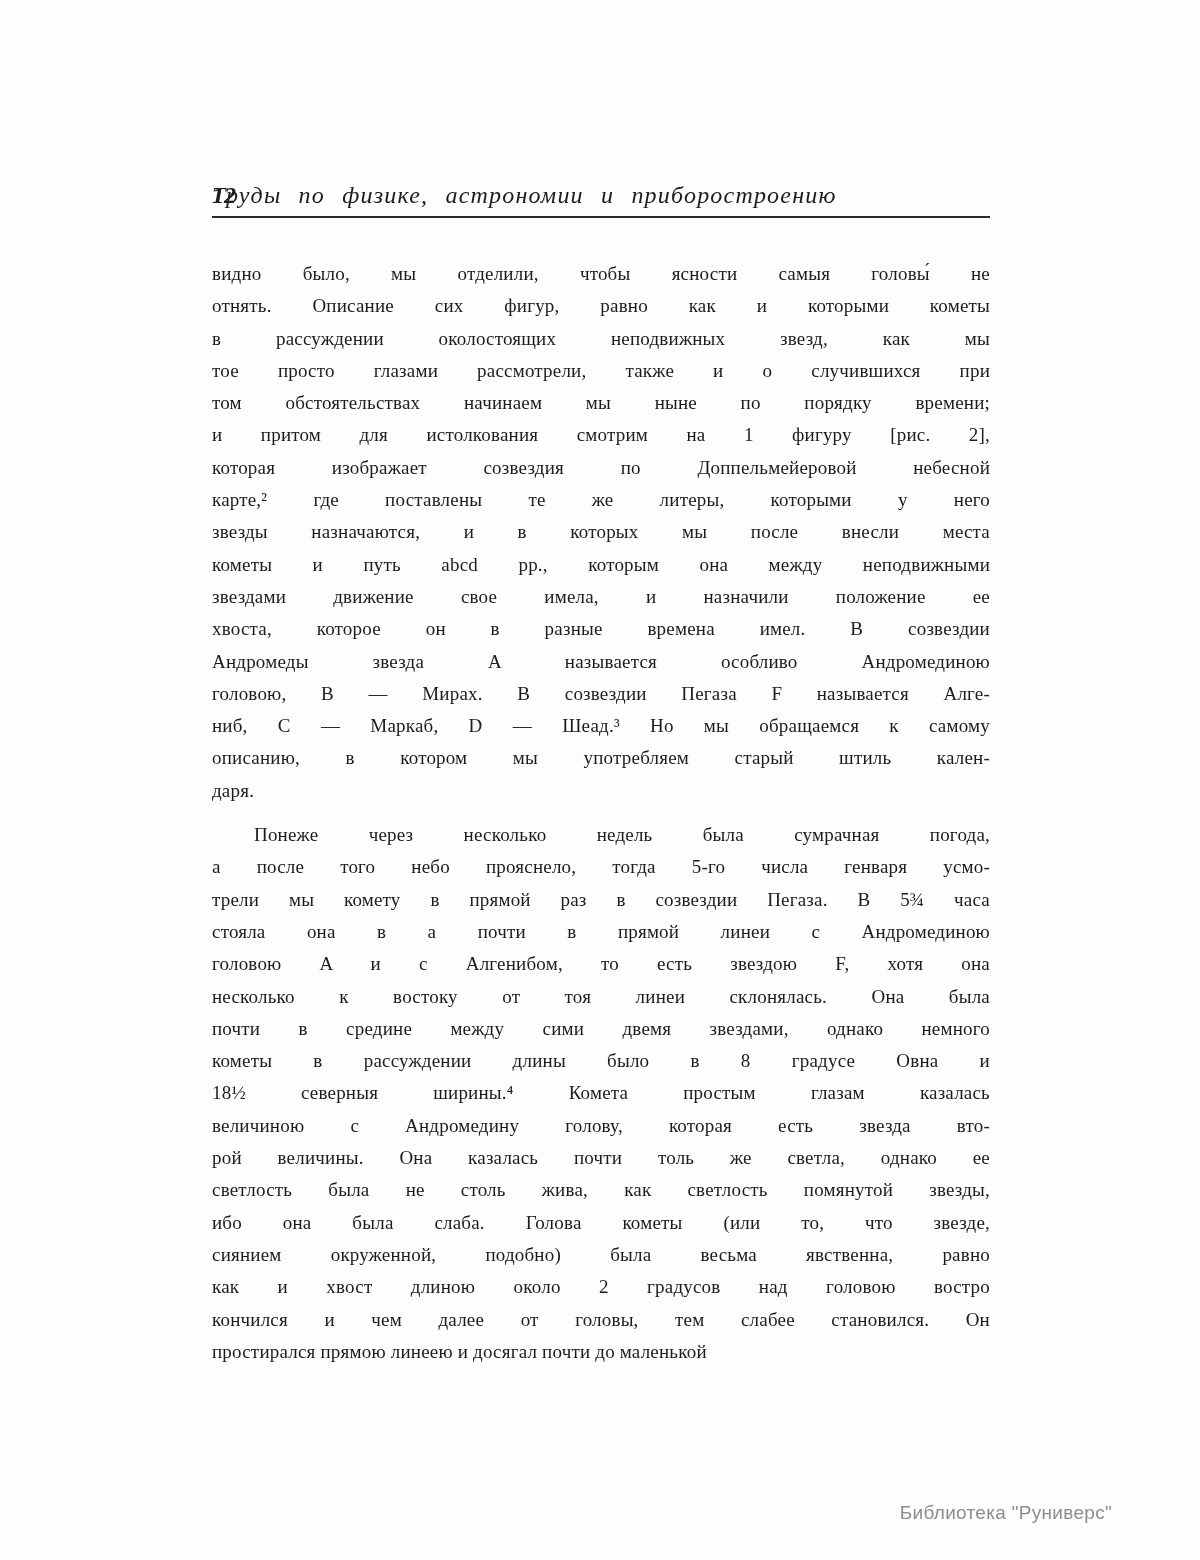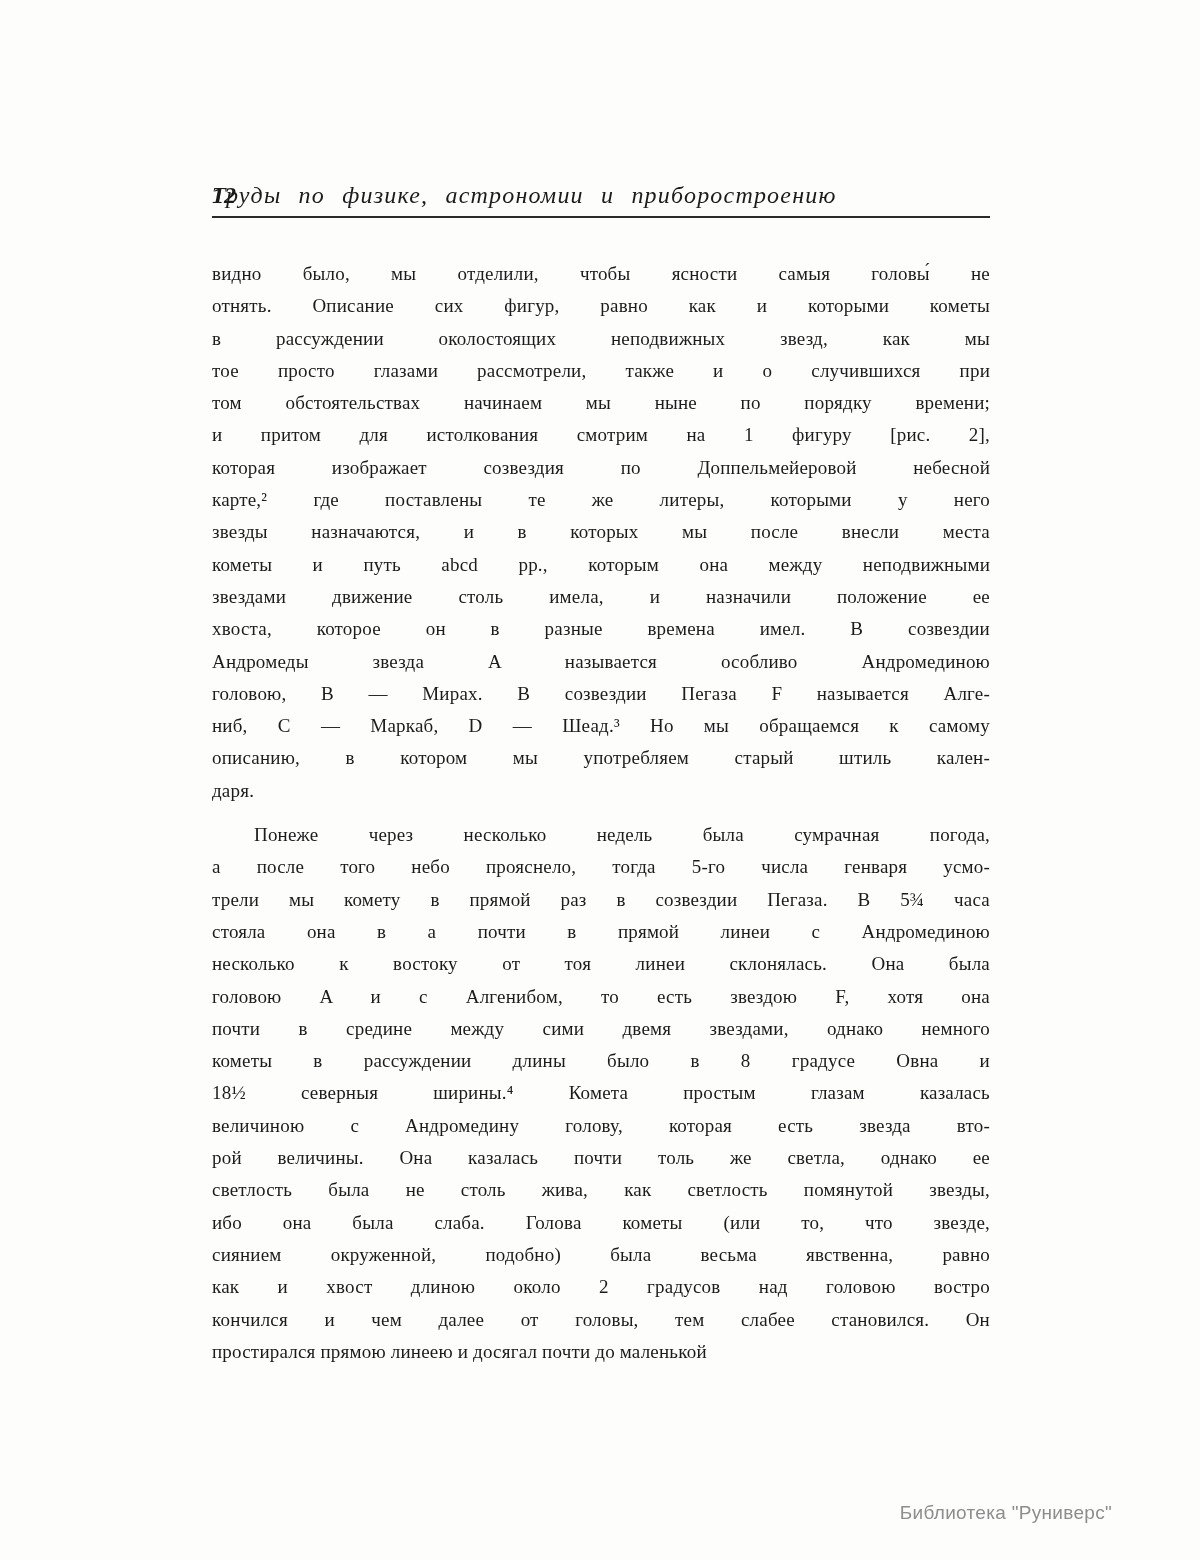--- a/index.html
+++ b/index.html
@@ -93,36 +93,36 @@
         <div class="line">видно было, мы отделили, чтобы ясности самыя головы́ не</div>
         <div class="line">отнять. Описание сих фигур, равно как и которыми кометы</div>
         <div class="line">в рассуждении околостоящих неподвижных звезд, как мы</div>
         <div class="line">тое просто глазами рассмотрели, также и о случившихся при</div>
         <div class="line">том обстоятельствах начинаем мы ныне по порядку времени;</div>
         <div class="line">и притом для истолкования смотрим на 1 фигуру [рис. 2],</div>
         <div class="line">которая изображает созвездия по Доппельмейеровой небесной</div>
         <div class="line">карте,² где поставлены те же литеры, которыми у него</div>
         <div class="line">звезды назначаются, и в которых мы после внесли места</div>
         <div class="line">кометы и путь abcd рр., которым она между неподвижными</div>
-        <div class="line">звездами движение столь имела, и назначили положение ее</div>
+        <div class="line">звездами движение свое имела, и назначили положение ее</div>
         <div class="line">хвоста, которое он в разные времена имел. В созвездии</div>
         <div class="line">Андромеды звезда A называется особливо Андромединою</div>
         <div class="line">головою, B — Мирах. В созвездии Пегаза F называется Алге-</div>
         <div class="line">ниб, C — Маркаб, D — Шеад.³ Но мы обращаемся к самому</div>
         <div class="line">описанию, в котором мы употребляем старый штиль кален-</div>
         <div class="line last">даря.</div>
       </div>
 
       <div class="paragraph">
         <div class="line indent">Понеже через несколько недель была сумрачная погода,</div>
         <div class="line">а после того небо прояснело, тогда 5-го числа генваря усмо-</div>
         <div class="line">трели мы комету в прямой раз в созвездии Пегаза. В 5¾ часа</div>
         <div class="line">стояла она в a почти в прямой линеи с Андромединою</div>
+        <div class="line">головою A и с Алгенибом, то есть звездою F, хотя она</div>
         <div class="line">несколько к востоку от тоя линеи склонялась. Она была</div>
-        <div class="line">головою A и с Алгенибом, то есть звездою F, хотя она</div>
         <div class="line">почти в средине между сими двемя звездами, однако немного</div>
         <div class="line">кометы в рассуждении длины было в 8 градусе Овна и</div>
         <div class="line">18½ северныя ширины.⁴ Комета простым глазам казалась</div>
         <div class="line">величиною с Андромедину голову, которая есть звезда вто-</div>
         <div class="line">рой величины. Она казалась почти толь же светла, однако ее</div>
         <div class="line">светлость была не столь жива, как светлость помянутой звезды,</div>
         <div class="line">ибо она была слаба. Голова кометы (или то, что звезде,</div>
         <div class="line">сиянием окруженной, подобно) была весьма явственна, равно</div>
         <div class="line">как и хвост длиною около 2 градусов над головою востро</div>
         <div class="line">кончился и чем далее от головы, тем слабее становился. Он</div>

